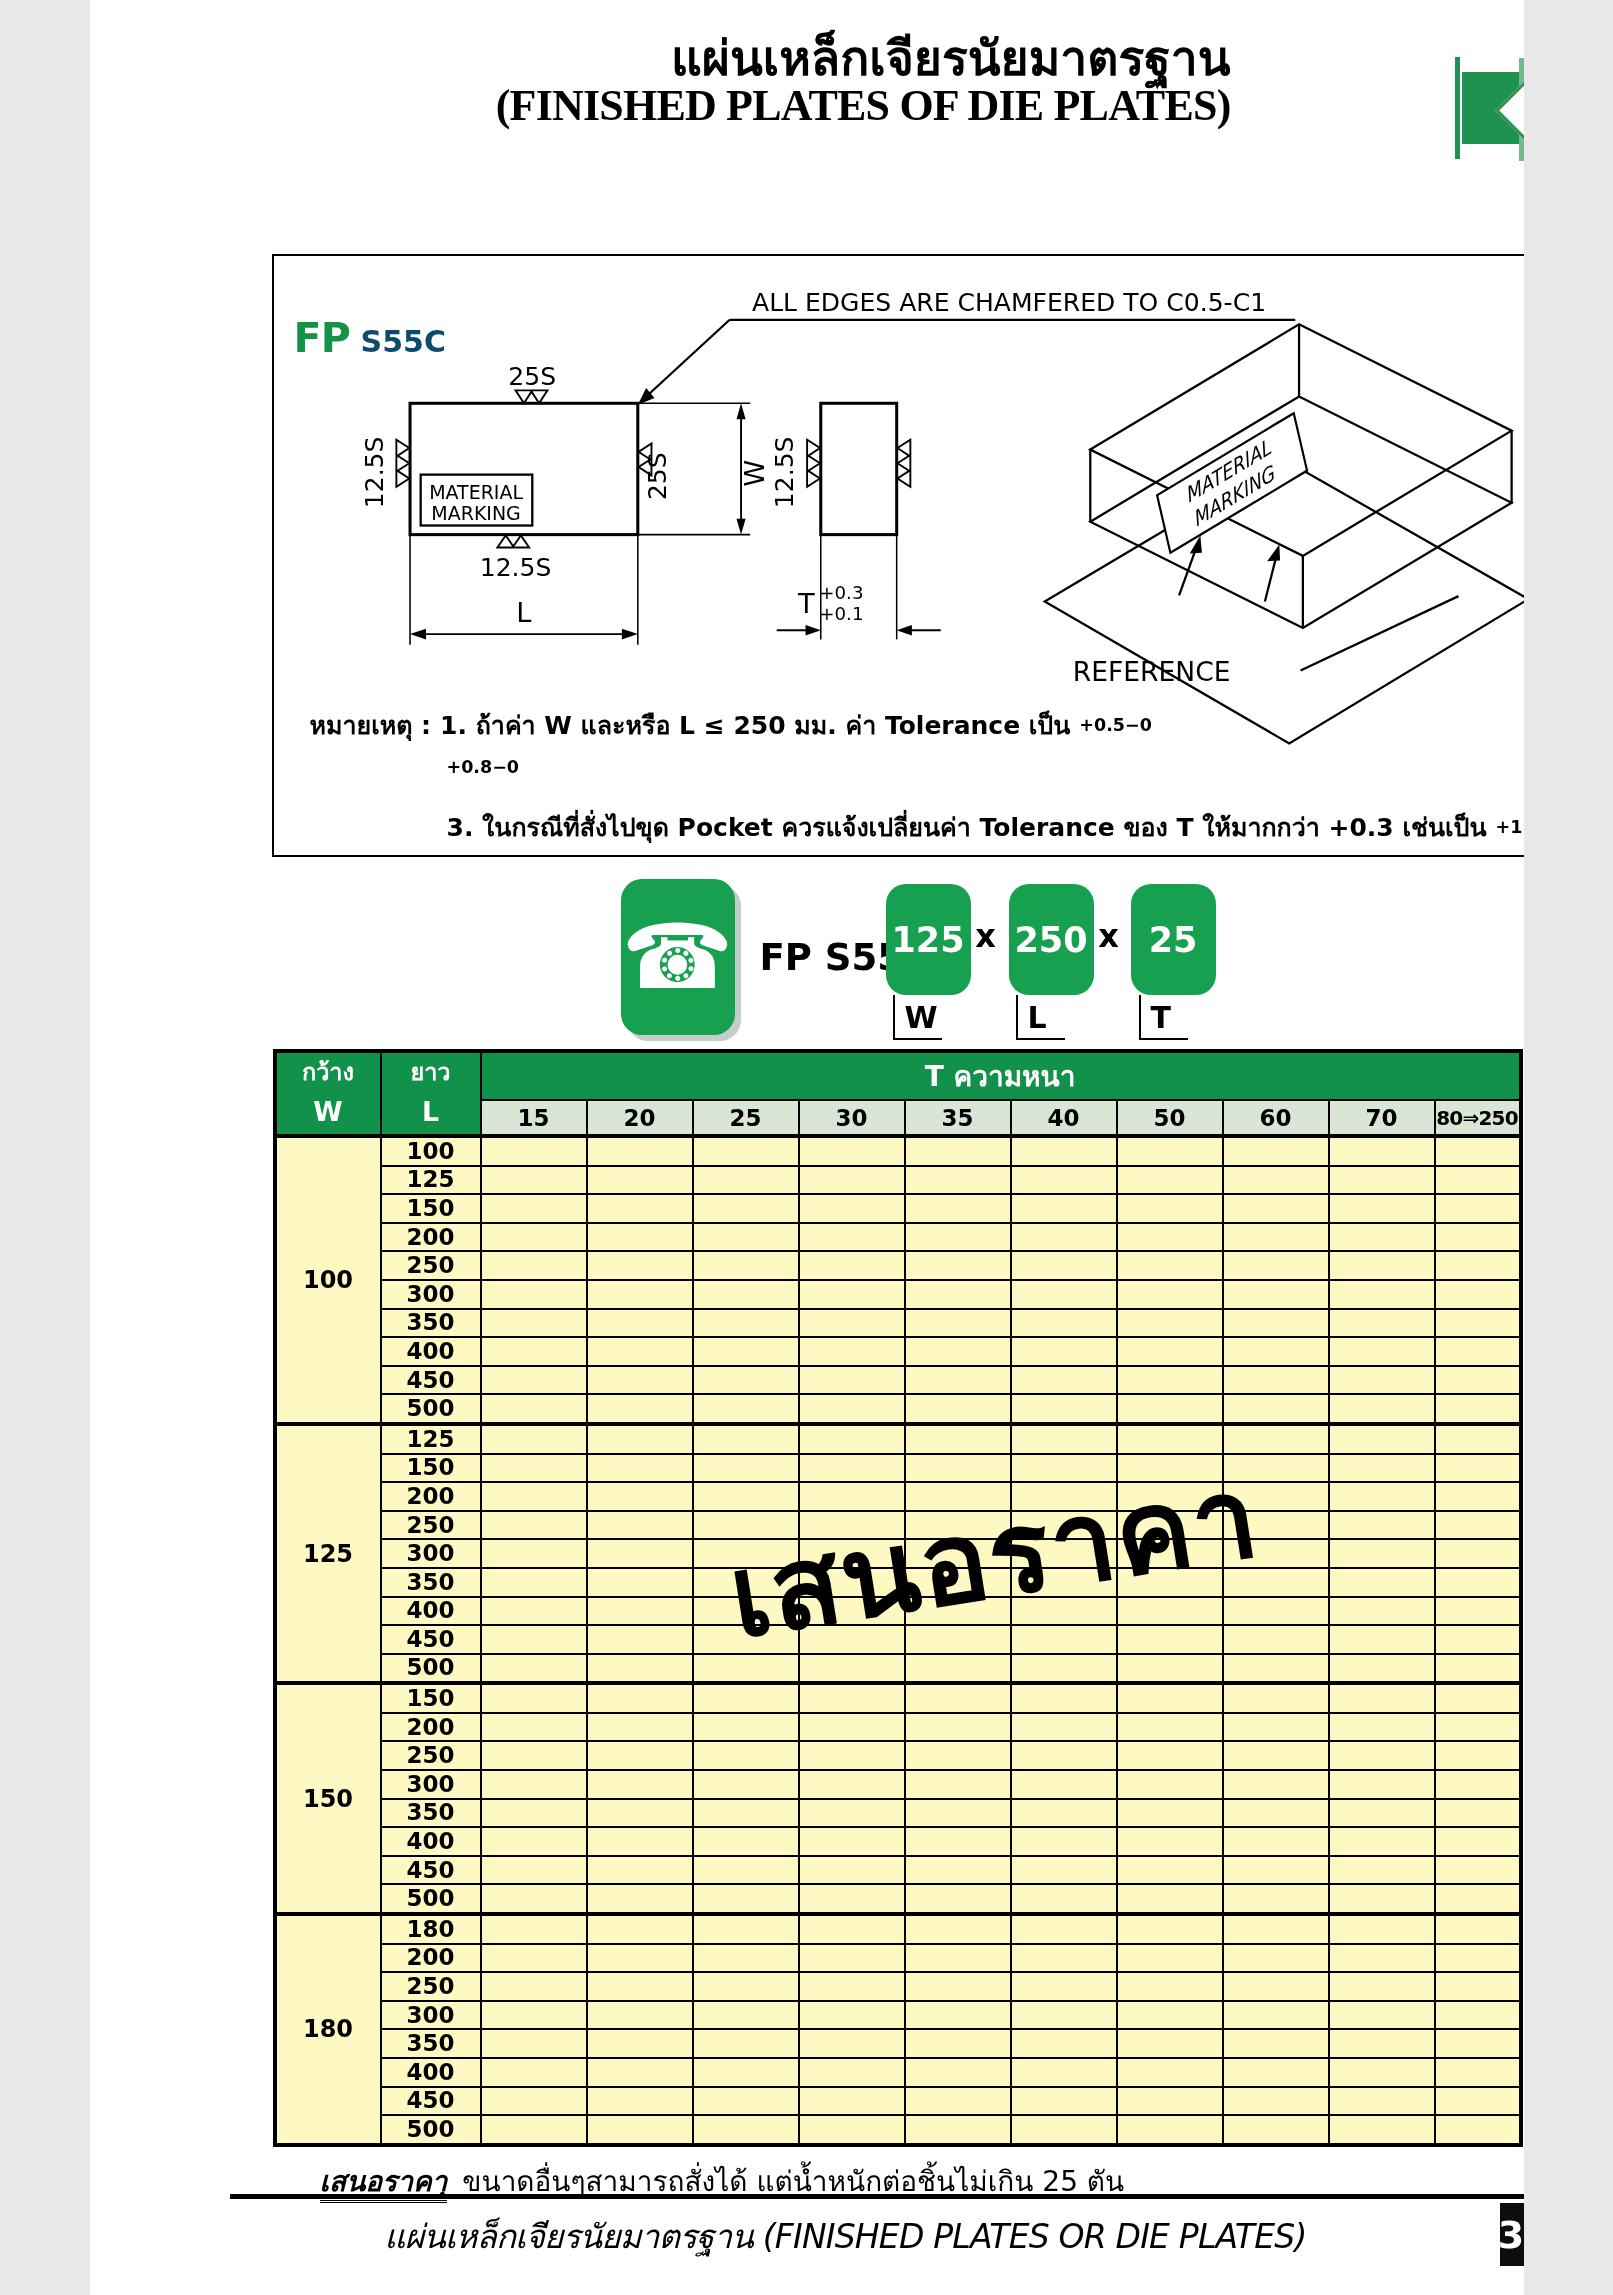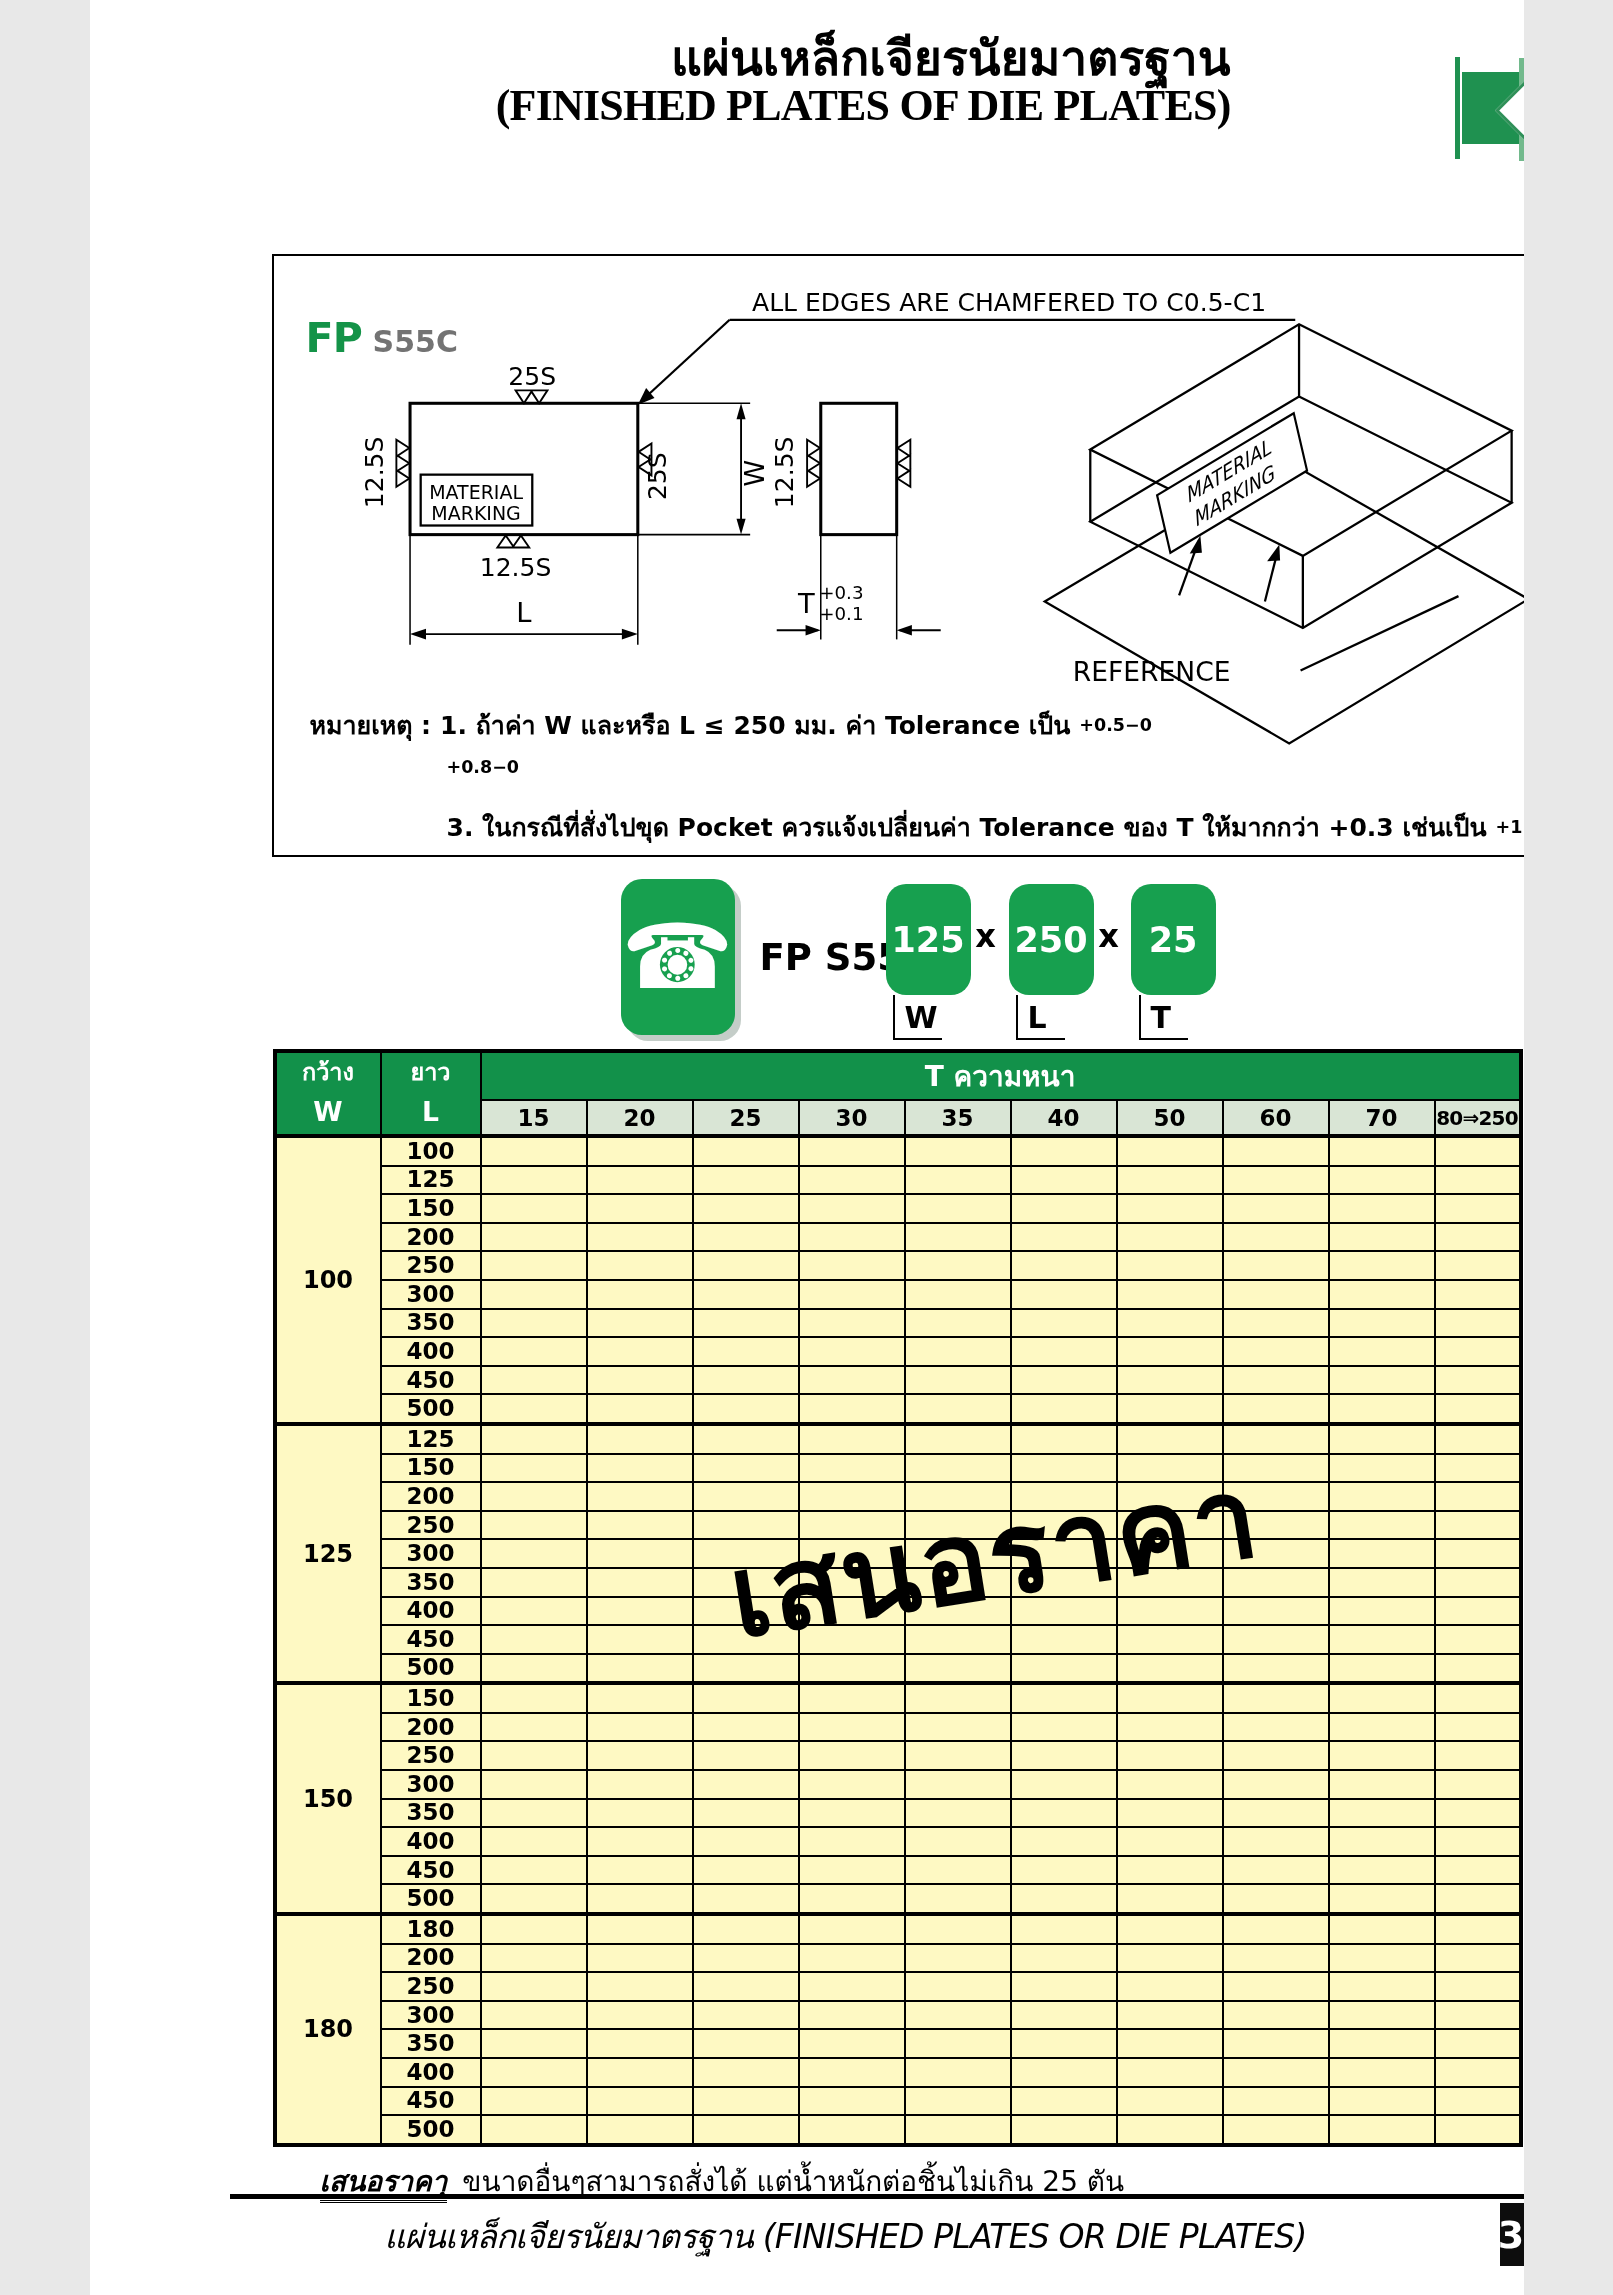--- a/index.html
+++ b/index.html
@@ -29,23 +29,23 @@
     position:absolute; left:1428px; top:55px; width:111px; height:111px;
     display:flex; align-items:center; justify-content:center;
     font-size:93px; font-weight:400; line-height:1;
   }
 
   
   .drawing-panel{
     position:absolute; left:182px; top:254px; width:1260px; height:603px;
     border:2.3px solid #000; background:#fff; box-sizing:border-box;
   }
-  .fp-label{position:absolute; left:32px; top:23px; display:flex; align-items:baseline; gap:10.6px;}
+  .fp-label{position:absolute; left:20px; top:23px; display:flex; align-items:baseline; gap:10.6px;}
   .fp-label .fp{color:#149348; font-size:41px; font-weight:800; letter-spacing:-0.8px;}
-  .fp-label .mat{color:#737373; font-size:30px; font-weight:800;margin-top:45px;}
+  .fp-label .mat{color:#0c4a6e; font-size:30px; font-weight:800;margin-top:45px;}
   .drawing-svg{position:absolute; left:0; top:0; width:1256px; height:599px;}
   .drawing-svg text{font-family:"DejaVu Sans","Liberation Sans",sans-serif; fill:#000;}
   .note-line{position:absolute; display:flex; align-items:center; gap:9px; font-size:25px; font-weight:600; white-space:nowrap;}
   .note-line .nh{font-weight:800;}
   .tol-stack{display:flex; flex-direction:row; font-size:17.5px; font-weight:600; line-height:1.2;justify-content:flex-end;}
 
   
   .phone-tile{
     position:absolute; left:531px; top:879px; width:114px; height:156px; border-radius:21px;
     background:#17a04f; display:flex; align-items:center; justify-content:center;

